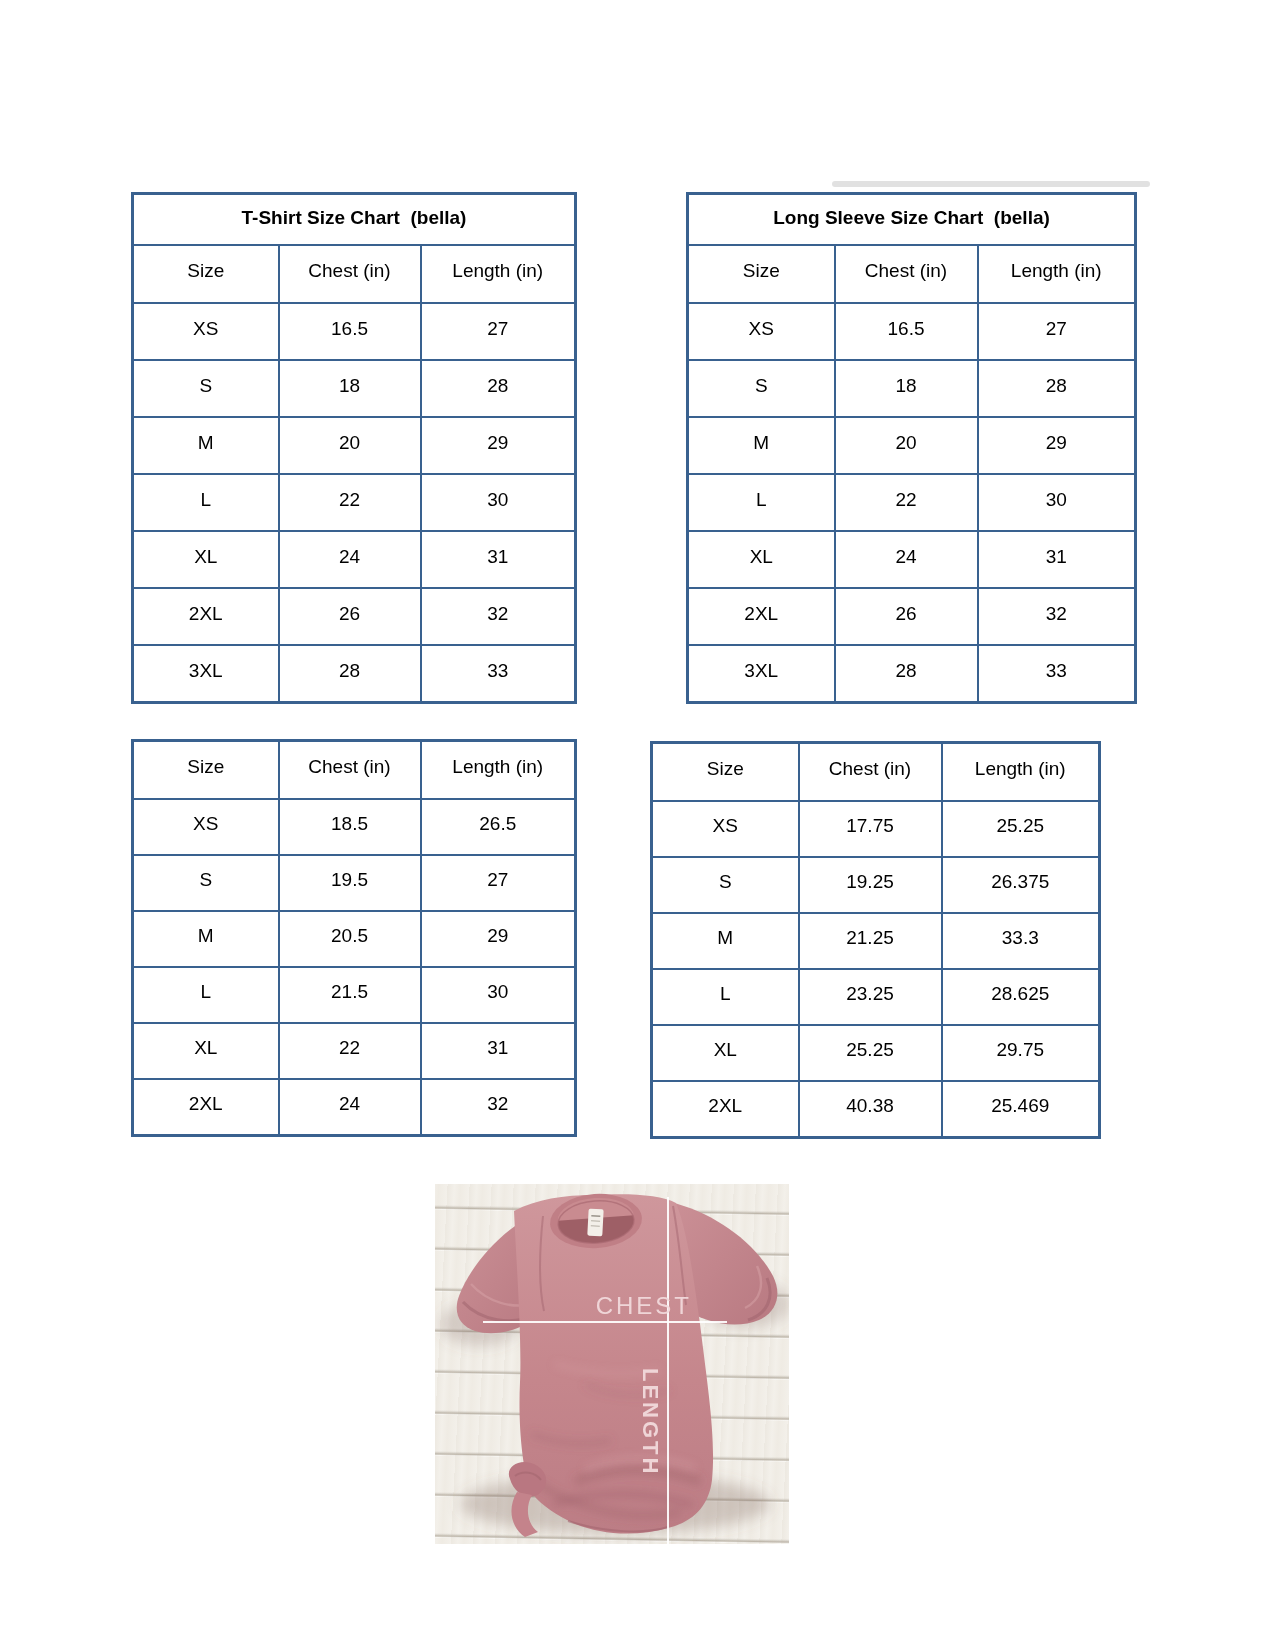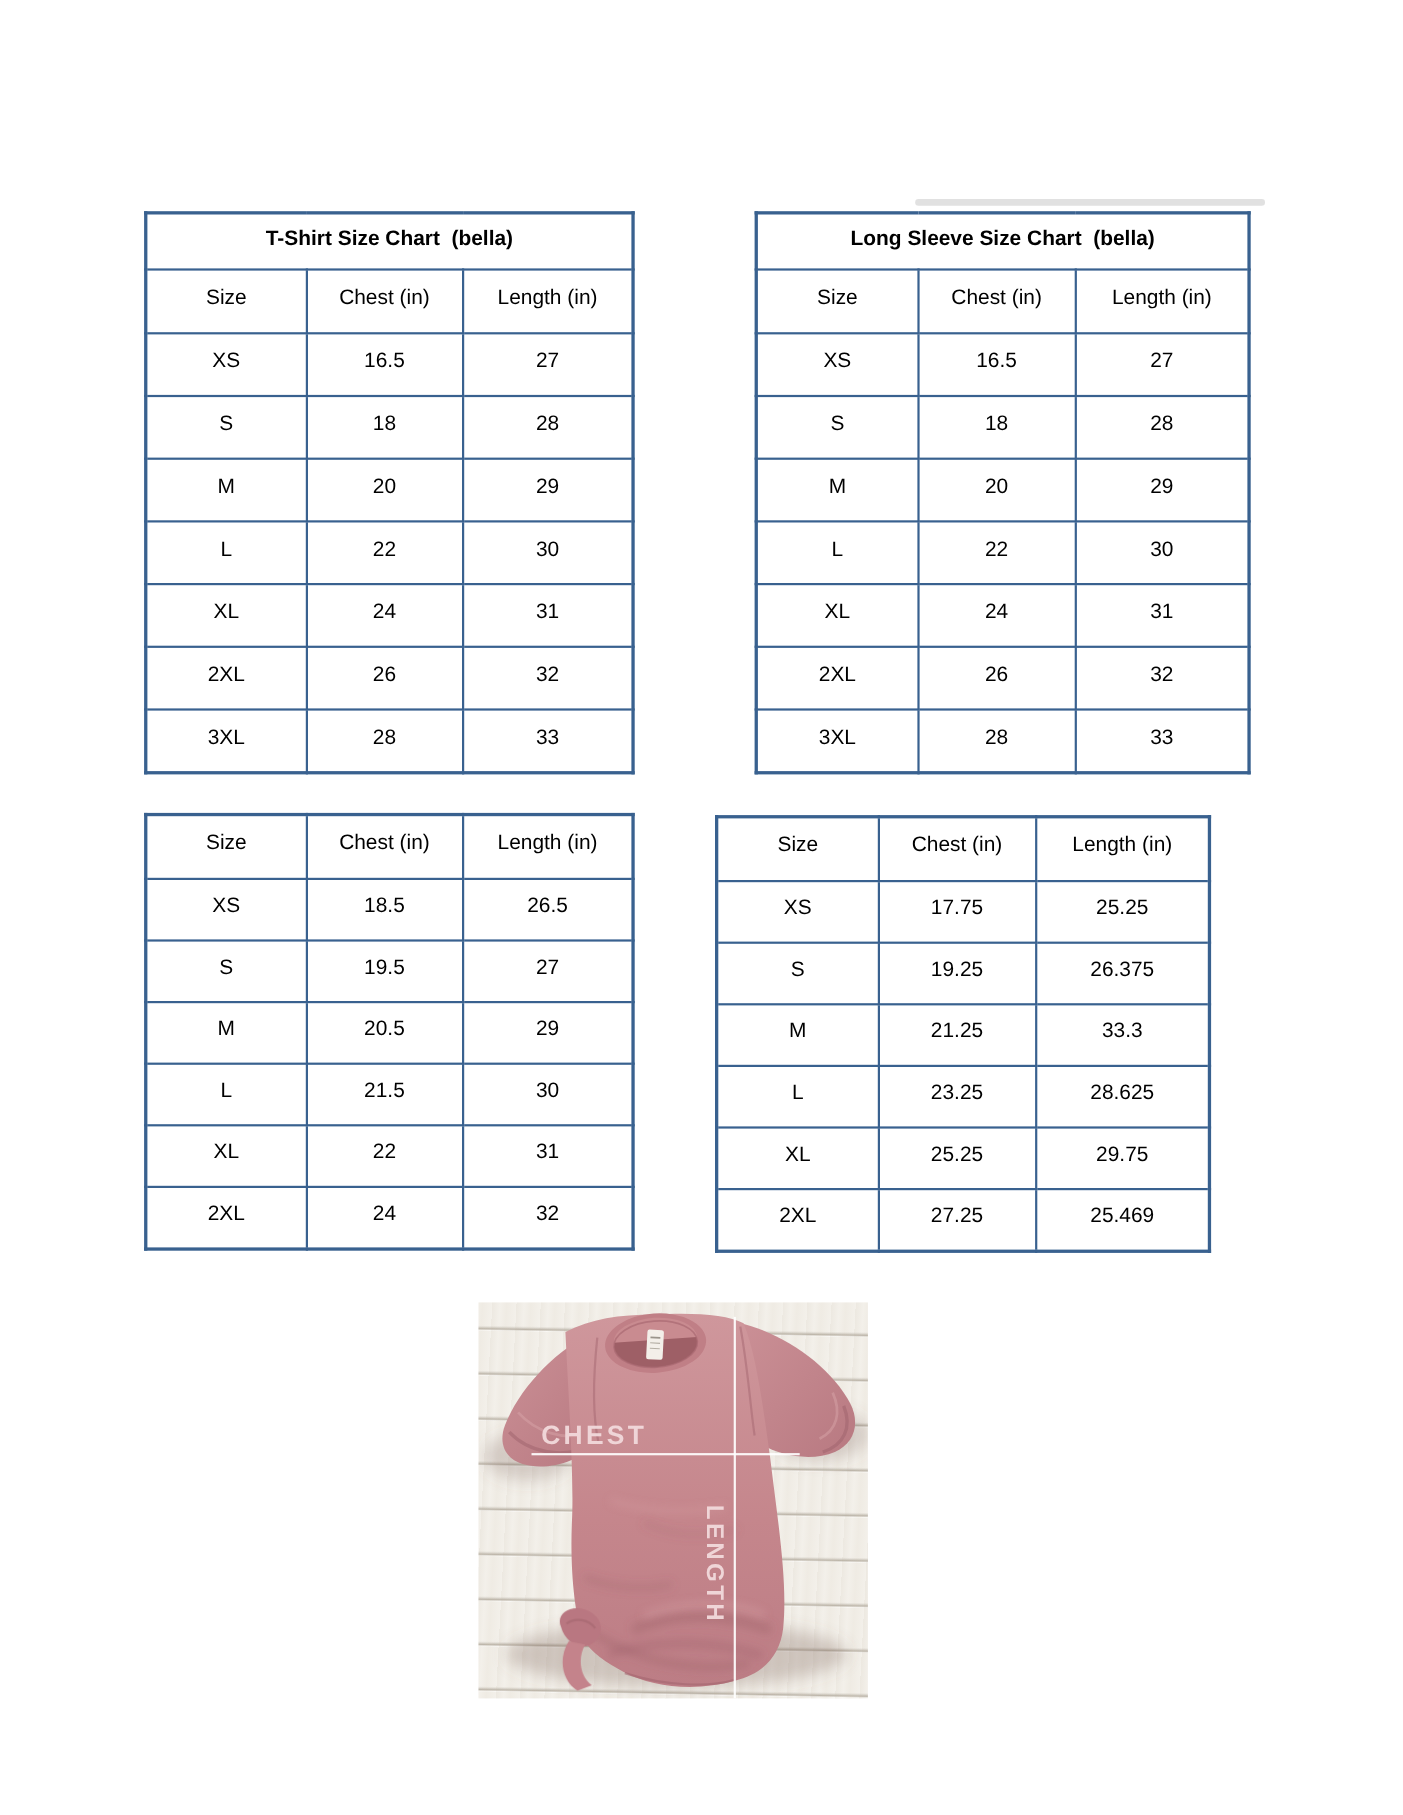--- a/index.html
+++ b/index.html
@@ -75,22 +75,22 @@
   .shirt-svg{position:absolute;left:0;top:0;}
   .hline{
     position:absolute;left:48px;top:137px;width:244px;height:2px;
     background:rgba(255,255,255,.92);
   }
   .vline{
     position:absolute;left:232px;top:13px;width:2px;height:347px;
     background:rgba(255,255,255,.92);
   }
   .chest-label{
-    position:absolute;left:57px;top:108px;width:200px;text-align:left;
-    font-size:24px;font-weight:700;letter-spacing:3px;
+    position:absolute;left:57px;top:108px;width:200px;text-align:right;
+    font-size:24px;font-weight:400;letter-spacing:3px;
     color:var(--label-text,#f2dadc);opacity:.95;
   }
   .length-label{
     position:absolute;left:202px;top:184px;height:100px;
     writing-mode:vertical-rl;
     font-size:22px;font-weight:700;letter-spacing:3px;
     color:var(--label-text,#f2dadc);opacity:.95;
   }
 </style>
 </head>
@@ -283,21 +283,21 @@
           <td>23.25</td>
           <td>28.625</td>
         </tr>
         <tr class="data-row">
           <td>XL</td>
           <td>25.25</td>
           <td>29.75</td>
         </tr>
         <tr class="data-row">
           <td>2XL</td>
-          <td>27.25</td>
+          <td>40.38</td>
           <td>25.469</td>
         </tr>
       </tbody>
     </table>
 
   <div class="photo">
     <div class="wood"></div>
     <div class="planks"></div>
     <div class="grain"></div>
 

